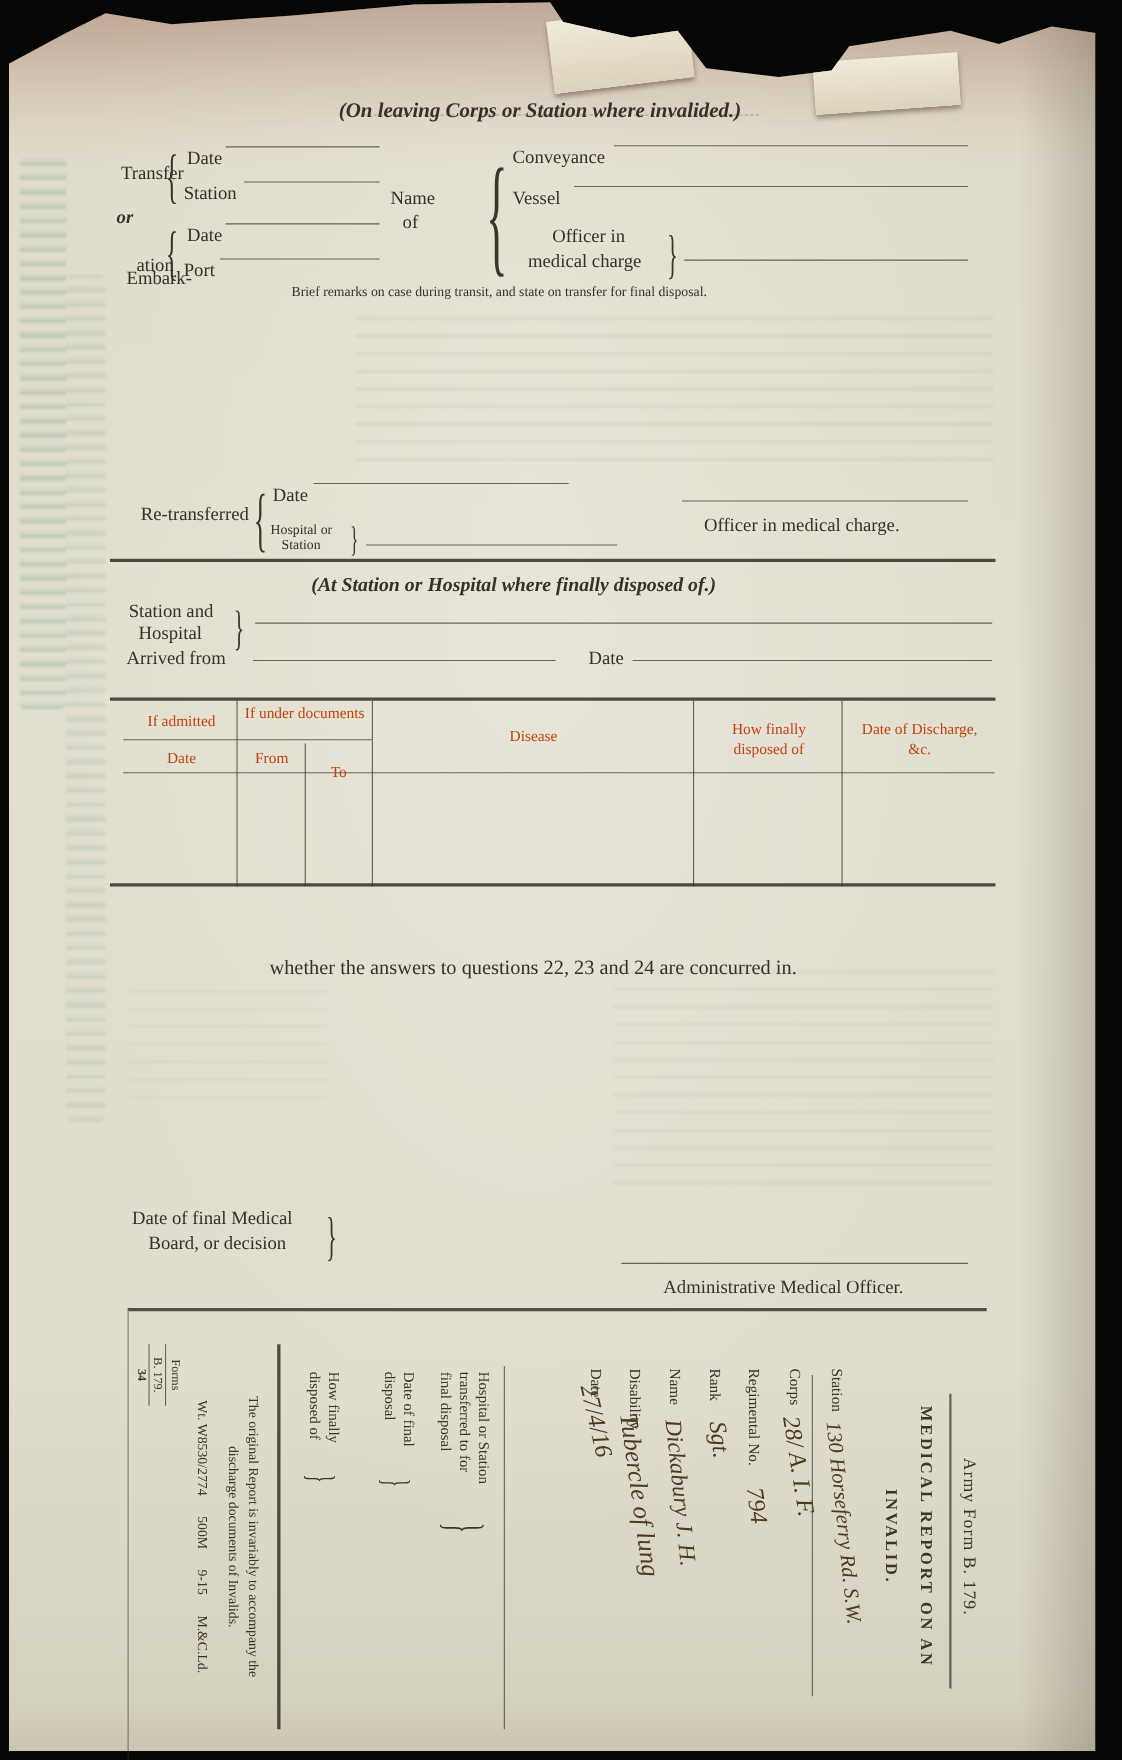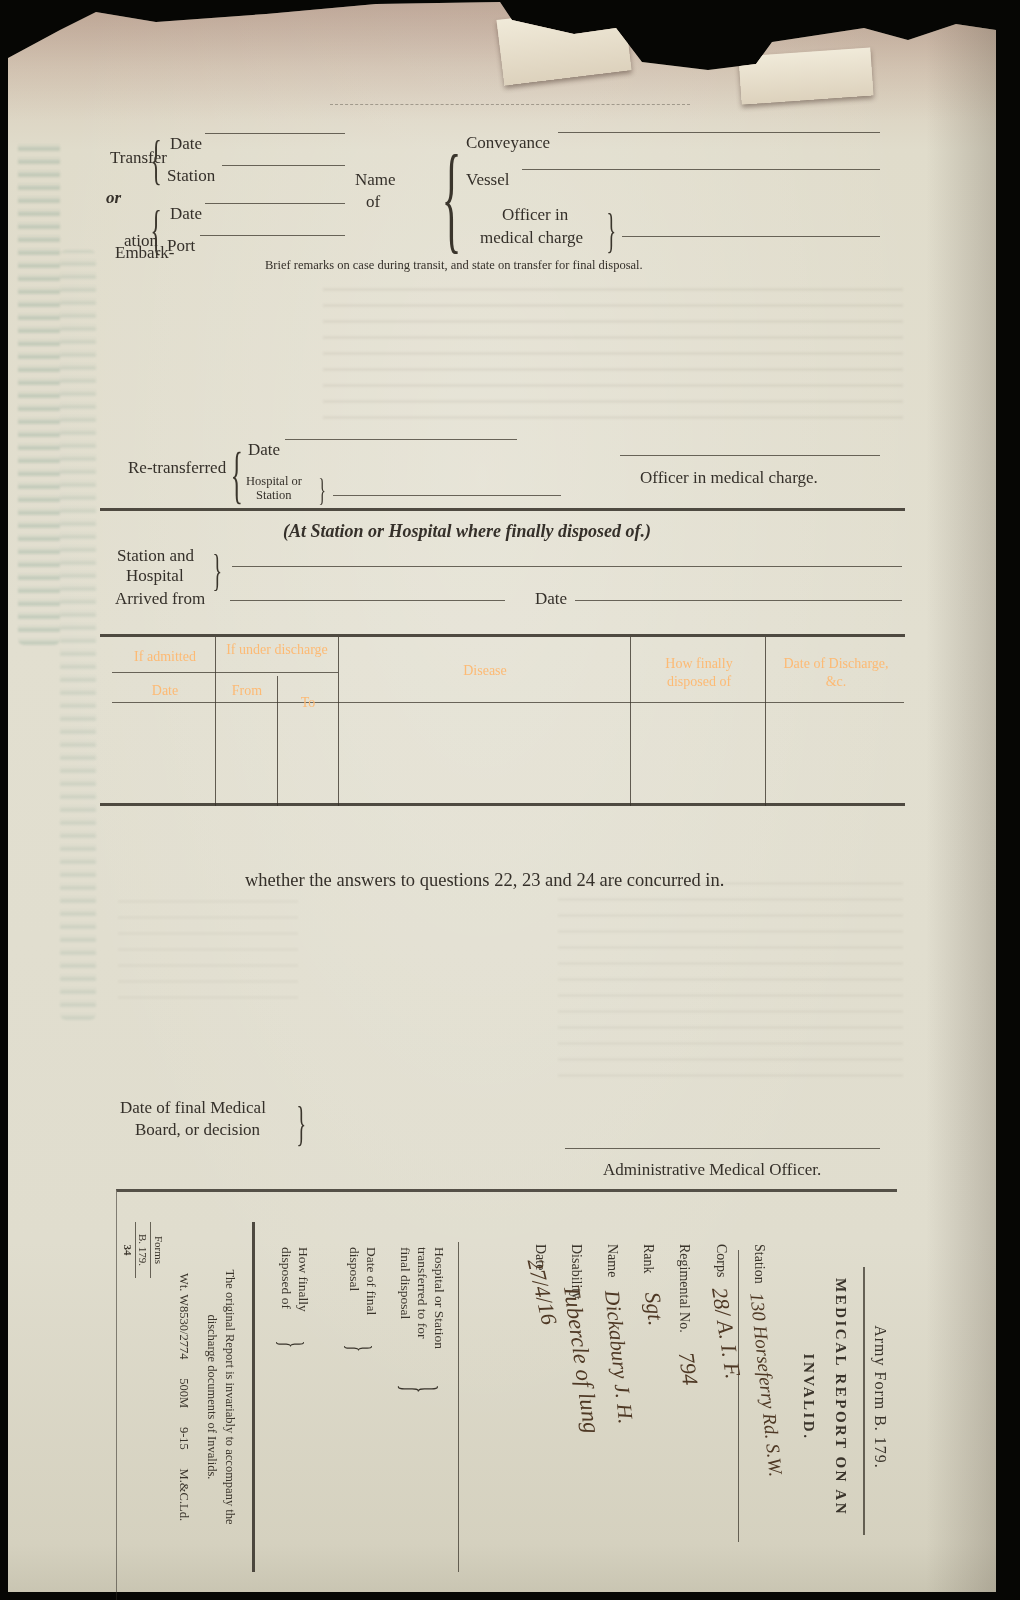--- a/index.html
+++ b/index.html
@@ -27,21 +27,21 @@
   .ln{position:absolute;border-bottom:1.4px solid rgba(62,56,46,.75);}
   .thick{position:absolute;border-bottom:3px solid rgba(52,47,39,.85);}
   .vln{position:absolute;border-left:1.3px solid rgba(62,56,46,.8);}
   .brace{position:absolute;color:#3a352c;transform-origin:center top;}
   .hand{position:absolute;font-style:italic;color:#4e3824;white-space:nowrap;}
   
   .bleed{position:absolute;filter:blur(1.1px);pointer-events:none;}
   .bleed.gray{background:repeating-linear-gradient(180deg,rgba(100,92,76,.15) 0 3px,transparent 3px 16px);opacity:.5;}
   .bleed.green{background:repeating-linear-gradient(0deg,rgba(58,116,95,.22) 0 4px,rgba(58,116,95,.06) 4px 7px,transparent 7px 13px);opacity:.75;border-radius:6px;}
   
-  .th{position:absolute;color:#fdba74;font-size:14px;text-align:center;white-space:normal;line-height:1.25;}
+  .th{position:absolute;color:#c2410c;font-size:14px;text-align:center;white-space:normal;line-height:1.25;}
   
   #front{position:absolute;left:300px;top:1005px;width:410px;height:780px;
     transform:rotate(90deg);
     border-left:3px solid rgba(50,45,38,.8);
     border-bottom:1.6px solid rgba(50,45,38,.55);}
   #front .t{color:#3a342b;}
 </style>
 </head>
 <body>
 
@@ -51,20 +51,21 @@
     <div class="flap" style="left:492px;top:12px;width:128px;height:66px;transform:rotate(-7deg);"></div>
     <div class="flap" style="left:732px;top:52px;width:132px;height:48px;transform:rotate(-4deg);"></div>
 
     <div class="bleed green" style="left:10px;top:140px;width:42px;height:505px;"></div>
     <div class="bleed green" style="left:52px;top:250px;width:36px;height:770px;opacity:.45;"></div>
     <div class="bleed gray" style="left:315px;top:288px;width:580px;height:138px;"></div>
     <div class="bleed gray" style="left:550px;top:882px;width:345px;height:200px;opacity:.38;"></div>
     <div class="bleed gray" style="left:110px;top:900px;width:180px;height:110px;opacity:.3;"></div>
   </div>
 
+  <div class="t it" style="left:308px;top:90px;font-size:19px;">(On leaving Corps or Station where invalided.)</div>
   <div class="ln" style="left:330px;top:104px;width:360px;border-bottom-style:dashed;opacity:.5;"></div>
 
   <div class="t" style="left:110px;top:148px;">Transfer</div>
   <div class="brace" style="left:150px;top:130px;font-size:26px;transform:scale(.9,2.1);">{</div>
   <div class="t" style="left:170px;top:134px;">Date</div>
   <div class="ln" style="left:205px;top:133px;width:140px;"></div>
   <div class="t" style="left:167px;top:166px;">Station</div>
   <div class="ln" style="left:222px;top:165px;width:123px;"></div>
 
   <div class="t it" style="left:106px;top:188px;">or</div>
@@ -121,21 +122,21 @@
   <div class="vln" style="left:277px;top:676px;height:130px;"></div>
   <div class="vln" style="left:338px;top:637px;height:169px;"></div>
   <div class="vln" style="left:630px;top:637px;height:169px;"></div>
   <div class="vln" style="left:765px;top:637px;height:169px;"></div>
   <div class="ln" style="left:112px;top:672px;width:103px;"></div>
   <div class="ln" style="left:215px;top:672px;width:123px;"></div>
   <div class="ln" style="left:112px;top:702px;width:792px;"></div>
   <div class="thick" style="left:100px;top:803px;width:805px;"></div>
 
   <div class="th" style="left:115px;top:648px;width:100px;">If admitted</div>
-  <div class="th" style="left:222px;top:641px;width:110px;">If under discharge</div>
+  <div class="th" style="left:222px;top:641px;width:110px;">If under documents</div>
   <div class="th" style="left:115px;top:682px;width:100px;">Date</div>
   <div class="th" style="left:217px;top:682px;width:60px;">From</div>
   <div class="th" style="left:280px;top:682px;width:56px;margin-top:12px;">To</div>
   <div class="th" style="left:400px;top:662px;width:170px;">Disease</div>
   <div class="th" style="left:645px;top:655px;width:108px;">How finally disposed of</div>
   <div class="th" style="left:778px;top:655px;width:116px;">Date of Discharge, &amp;c.</div>
 
   <div class="t" style="left:245px;top:870px;font-size:18.5px;">whether the answers to questions 22, 23 and 24 are concurred in.</div>
 
   <div class="t" style="left:120px;top:1098px;">Date of final Medical</div>

